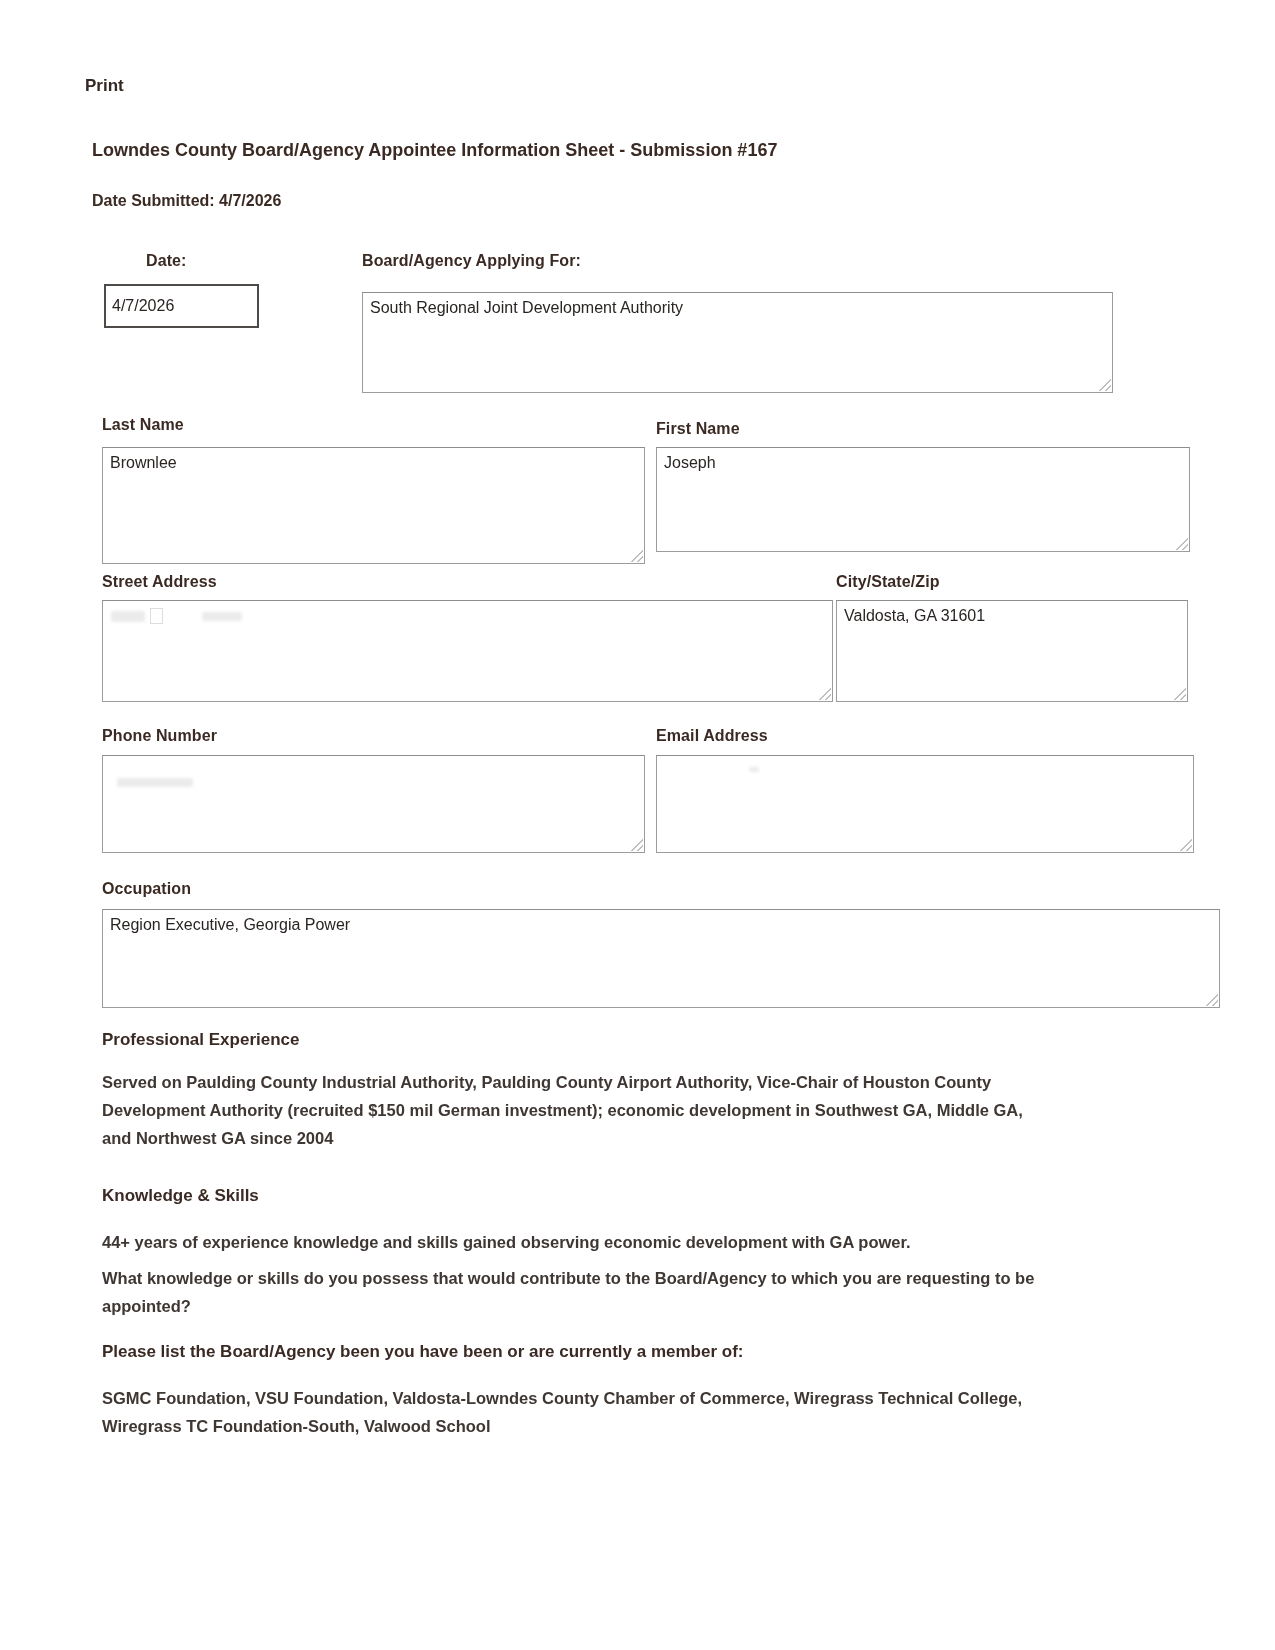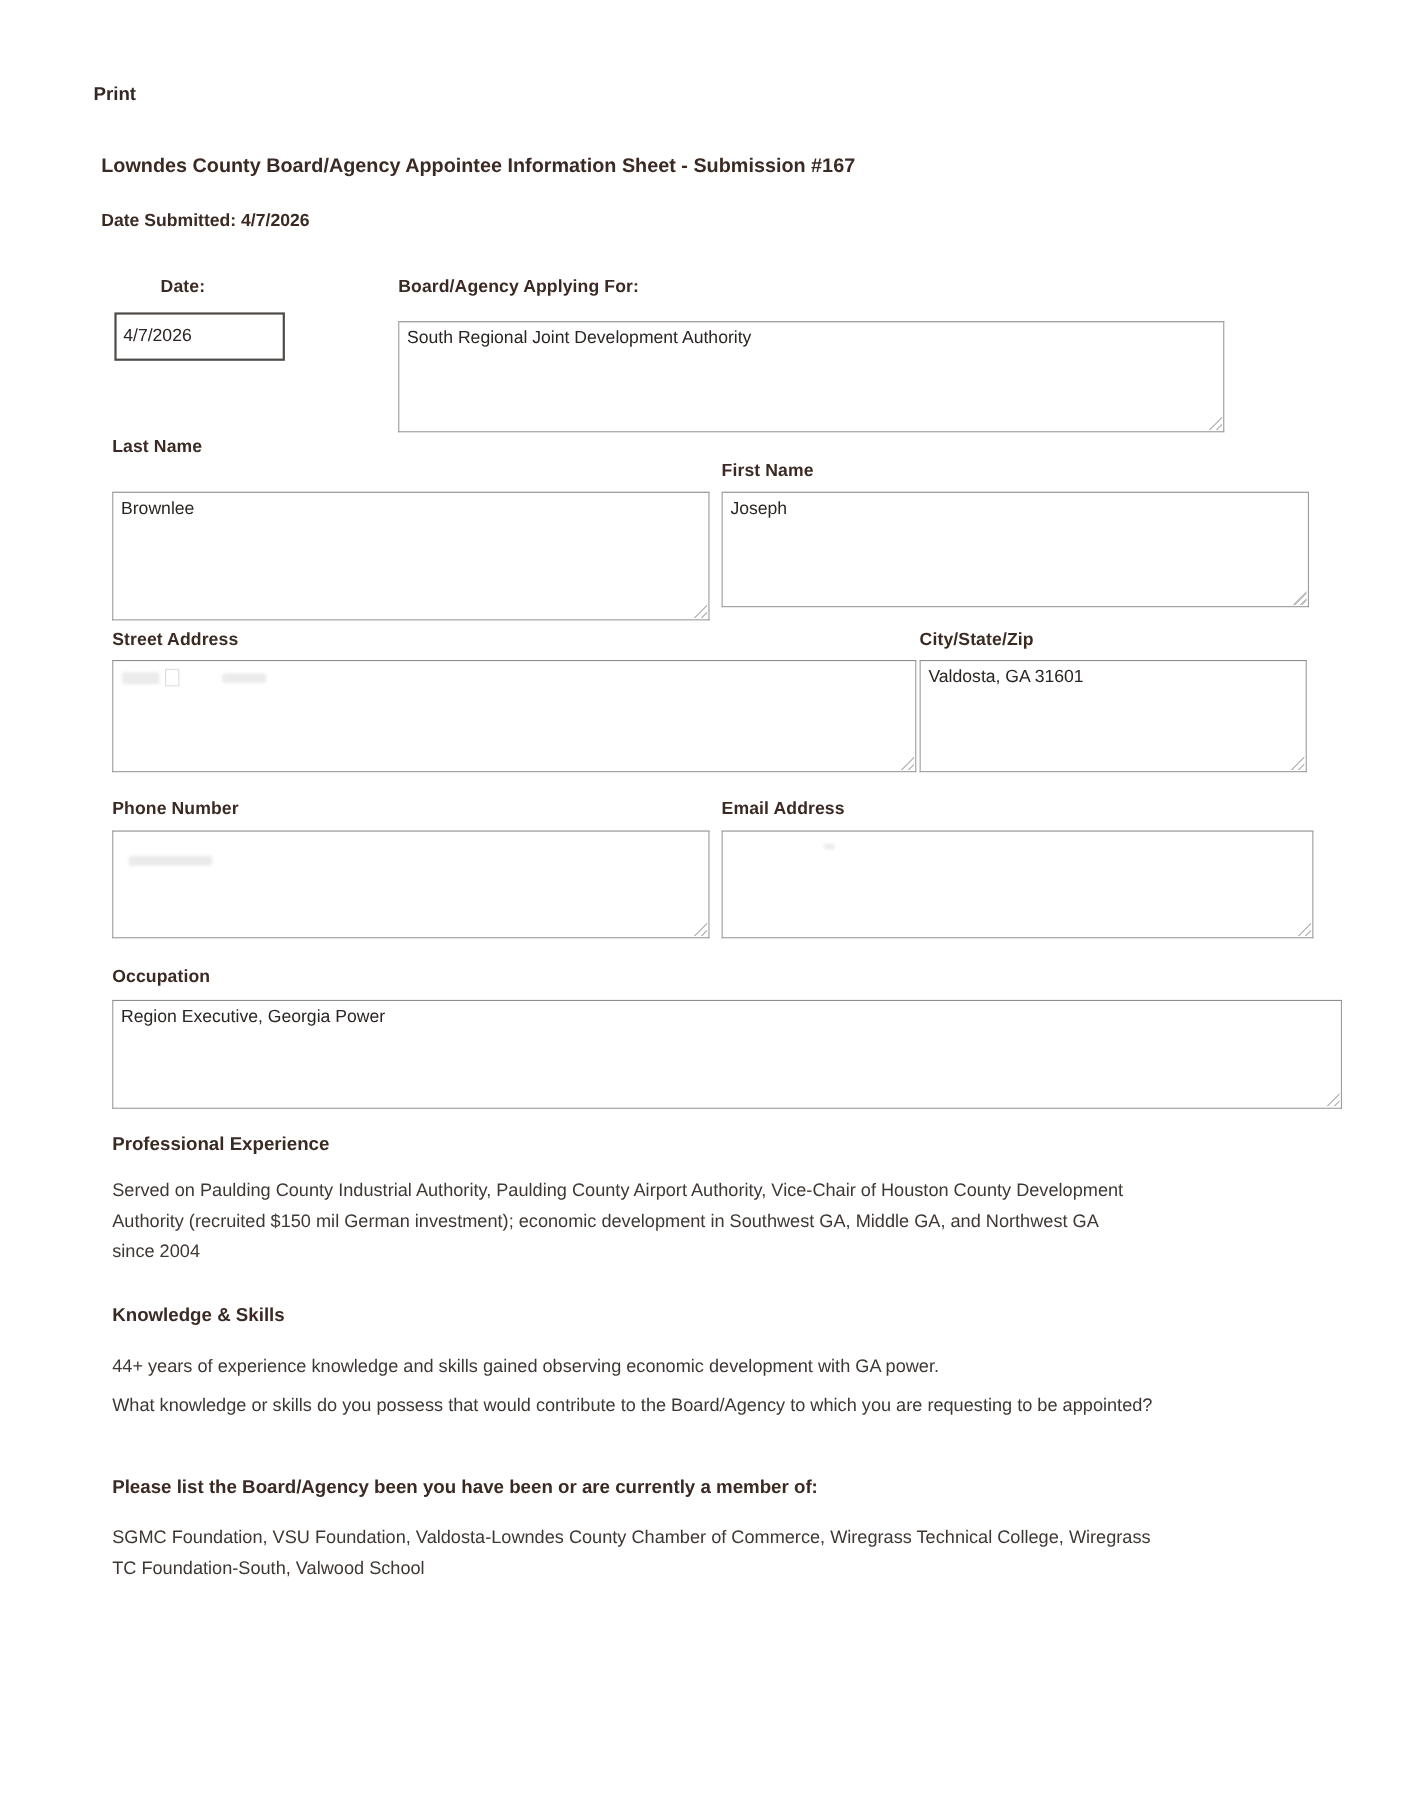--- a/index.html
+++ b/index.html
@@ -107,20 +107,21 @@
     font-weight:bold;
     font-size:17px;
     color:var(--heading);
     white-space:nowrap;
   }
   .sec-body{
     position:absolute;
     font-size:16.5px;
     color:var(--body);
     line-height:28px;
+    font-weight:bold;
   }
 </style>
 </head>
 <body>
 
 <div class="page">
 
   <span class="print-link">Print</span>
 
   <h1 class="title" style="margin:0;">Lowndes County Board/Agency Appointee Information Sheet - Submission #167</h1>
@@ -129,21 +130,21 @@
 
   <span class="lbl" style="left:104px;top:252px;margin-left:42px;">Date:</span>
   <input class="date-input" type="text" value="4/7/2026" style="">
 
   <span class="lbl" style="left:362px;top:252px;">Board/Agency Applying For:</span>
   <div class="field-box" style="left:362px;top:292px;width:751px;height:101px;">
     <textarea style="">South Regional Joint Development Authority</textarea>
     <div class="grabber"></div>
   </div>
 
-  <span class="lbl" style="left:102px;top:398px;">Last Name</span>
+  <span class="lbl" style="left:102px;top:416px;">Last Name</span>
   <div class="field-box" style="left:102px;top:447px;width:543px;height:117px;">
     <textarea style="">Brownlee</textarea>
     <div class="grabber"></div>
   </div>
 
   <span class="lbl" style="left:656px;top:420px;">First Name</span>
   <div class="field-box" style="left:656px;top:447px;width:534px;height:105px;">
     <textarea style="">Joseph</textarea>
     <div class="grabber"></div>
   </div>

